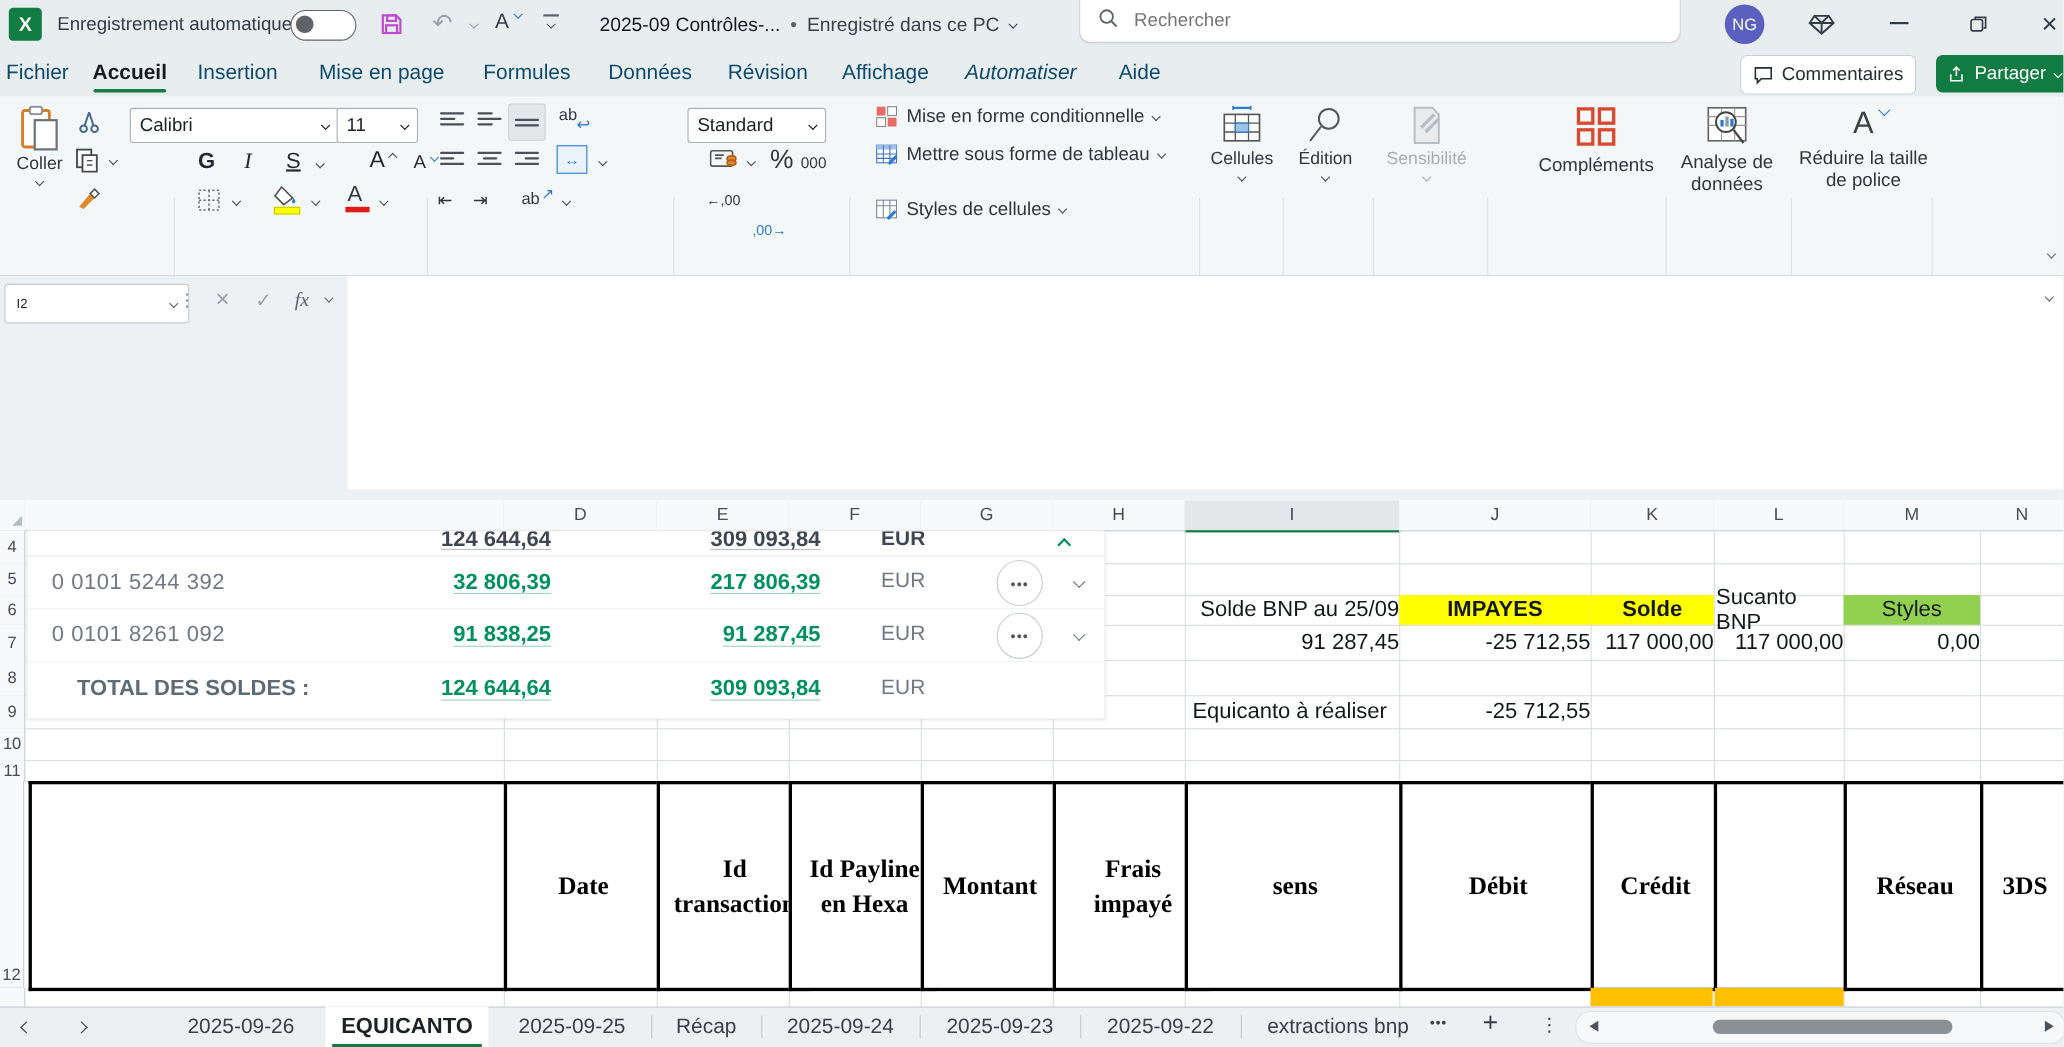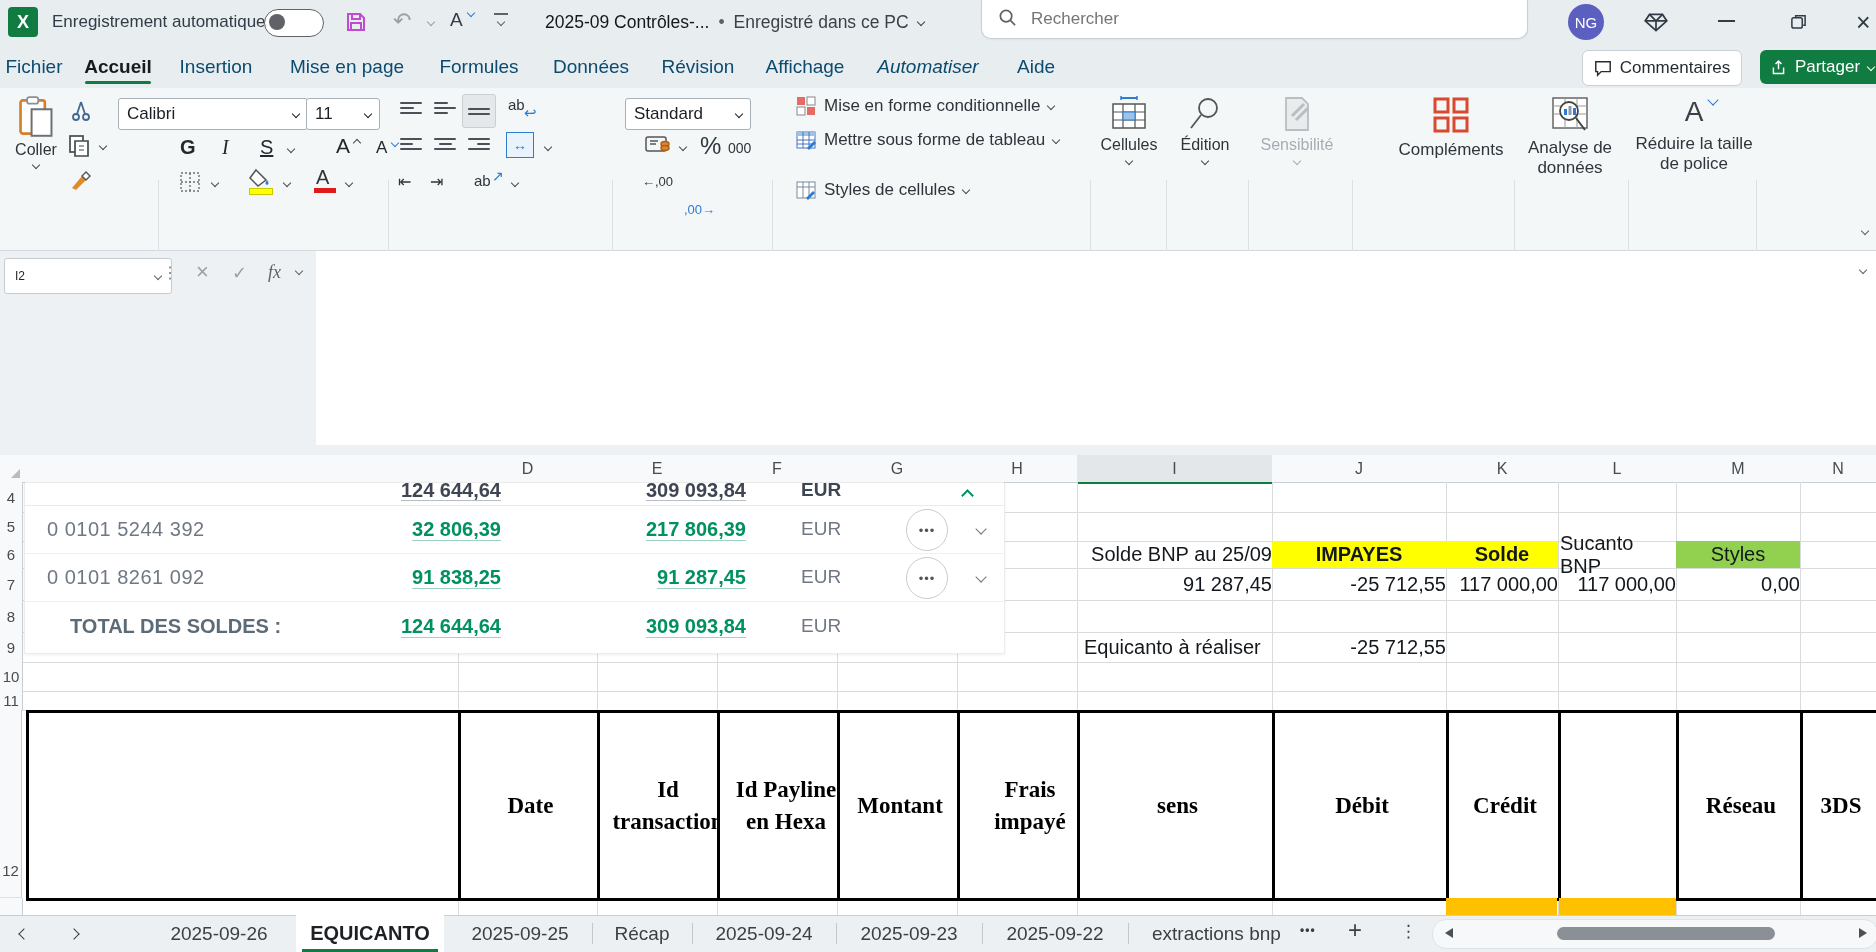--- a/index.html
+++ b/index.html
@@ -504,21 +504,21 @@
     <div class="abs" style="left:1559px;top:443px;width:117px;height:17px;background:#FFC000;"></div>
 
     <div class="abs rowhead" style="top:27px;height:30px;">4</div>
     <div class="abs rowhead" style="top:57px;height:29px;">5</div>
     <div class="abs rowhead" style="top:86px;height:27px;">6</div>
     <div class="abs rowhead" style="top:113px;height:32px;">7</div>
     <div class="abs rowhead" style="top:145px;height:32px;">8</div>
     <div class="abs rowhead" style="top:177px;height:30px;">9</div>
     <div class="abs rowhead" style="top:207px;height:29px;">10</div>
     <div class="abs rowhead" style="top:236px;height:19px;">11</div>
-    <div class="abs rowhead" style="top:255px;height:188px;align-items:flex-end;padding-bottom:18px;box-sizing:border-box;">12</div>
+    <div class="abs rowhead" style="top:255px;height:188px;align-items:flex-end;padding-bottom:2px;box-sizing:border-box;">12</div>
     <div class="abs rowhead" style="top:443px;height:17px;"></div>
   </div>
 
   <div class="abs tabbar">
     <span class="abs chev left" style="left:20px;top:14px;color:#3a3f44;"></span>
     <span class="abs chev right" style="left:70px;top:14px;color:#3a3f44;"></span>
   </div>
   <div class="abs sheettab" style="left:150px;width:138px;">2025-09-26</div>
   <div class="abs sheettab active" style="left:296px;width:148px;font-size:20px;">EQUICANTO</div>
   <div class="abs sheettab" style="left:452px;width:136px;">2025-09-25</div>

